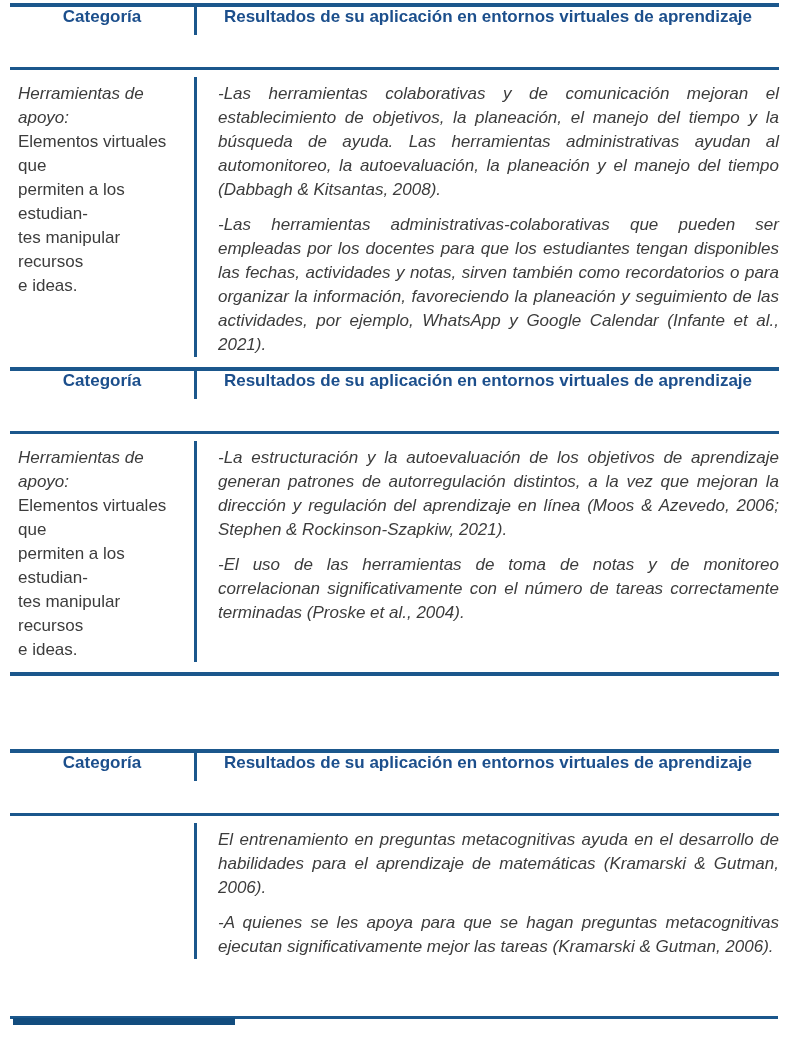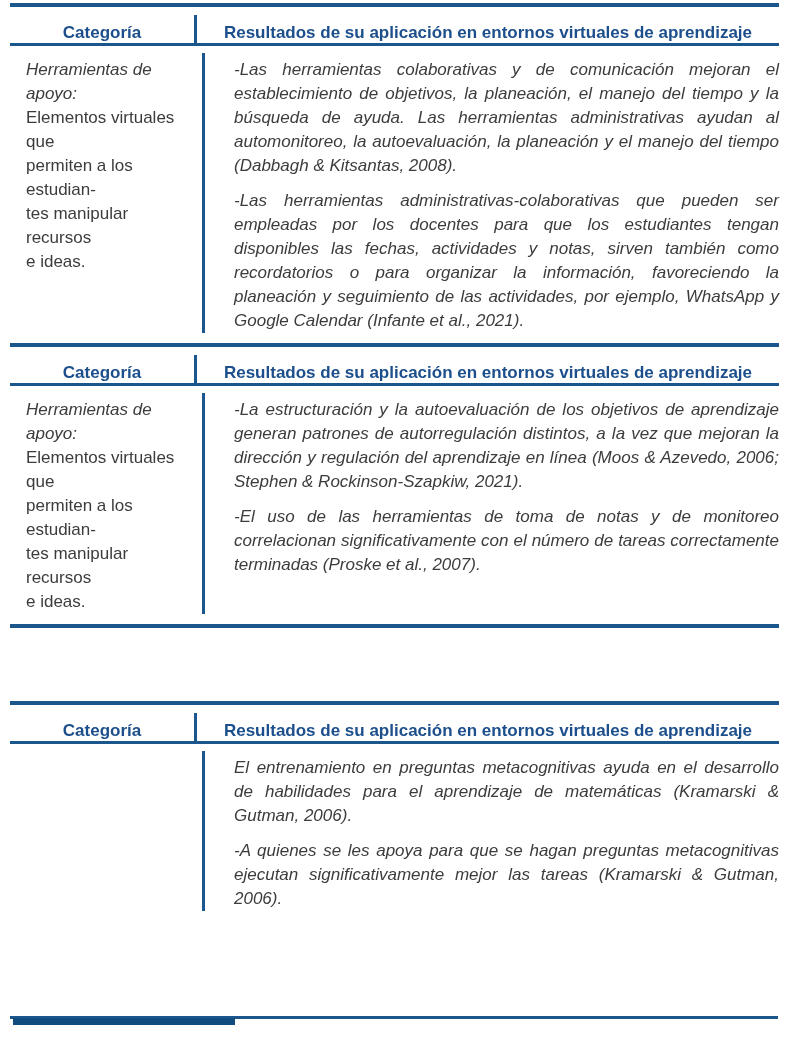--- a/index.html
+++ b/index.html
@@ -19,40 +19,40 @@
     overflow:hidden;
   }
   .content{
     position:absolute;
     left:10px;top:3px;
     width:769px;
   }
   .rule-thick{height:4px;background:var(--rule-blue);}
   .rule-thin{height:3px;background:var(--rule-blue);}
   .thead{
-    display:flex;align-items:flex-end;
-    height:36px;
+    display:flex;align-items:flex-start;
+    height:60px;
   }
   .th{
     color:var(--header-text);
     font-weight:bold;font-size:17px;
     text-align:center;
   }
   .th-cat{width:184px;}
   .th-res{flex:1;}
   .vdiv-head{
     width:3px;height:28px;
     background:var(--rule-blue);
     flex:0 0 3px;
   }
   .tbody{
     display:flex;
     padding:7px 0 10px 0;
   }
-  .cell{color:var(--body-text);font-size:17px;line-height:24px;margin-left:8px;}
+  .cell{color:var(--body-text);font-size:17px;line-height:24px;}
   .cat{
     width:184px;
     padding:5px 10px 0 8px;
   }
   .cat-title{font-style:italic;display:block;}
   .cat-desc{display:block;white-space:pre-line;}
   .vdiv-body{
     width:3px;flex:0 0 3px;
     background:var(--rule-blue);
     align-self:stretch;
@@ -120,21 +120,21 @@
         <div class="cell cat">
           <span class="cat-title">Herramientas de apoyo:</span>
           <span class="cat-desc">Elementos virtuales que
 permiten a los estudian-
 tes manipular recursos
 e ideas.</span>
         </div>
         <div class="vdiv-body"></div>
         <div class="cell res">
           <p>-La estructuración y la autoevaluación de los objetivos de aprendizaje generan patrones de autorregulación distintos, a la vez que mejoran la dirección y regulación del aprendizaje en línea (Moos &amp; Azevedo, 2006; Stephen &amp; Rockinson-Szapkiw, 2021).</p>
-          <p>-El uso de las herramientas de toma de notas y de monitoreo correlacionan significativamente con el número de tareas correctamente terminadas (Proske et al., 2007).</p>
+          <p>-El uso de las herramientas de toma de notas y de monitoreo correlacionan significativamente con el número de tareas correctamente terminadas (Proske et al., 2004).</p>
         </div>
       </div>
       <div class="rule-thick"></div>
     </section>
 
     <div class="gap"></div>
 
     <section>
       <div class="rule-thick"></div>
       <div class="thead">

